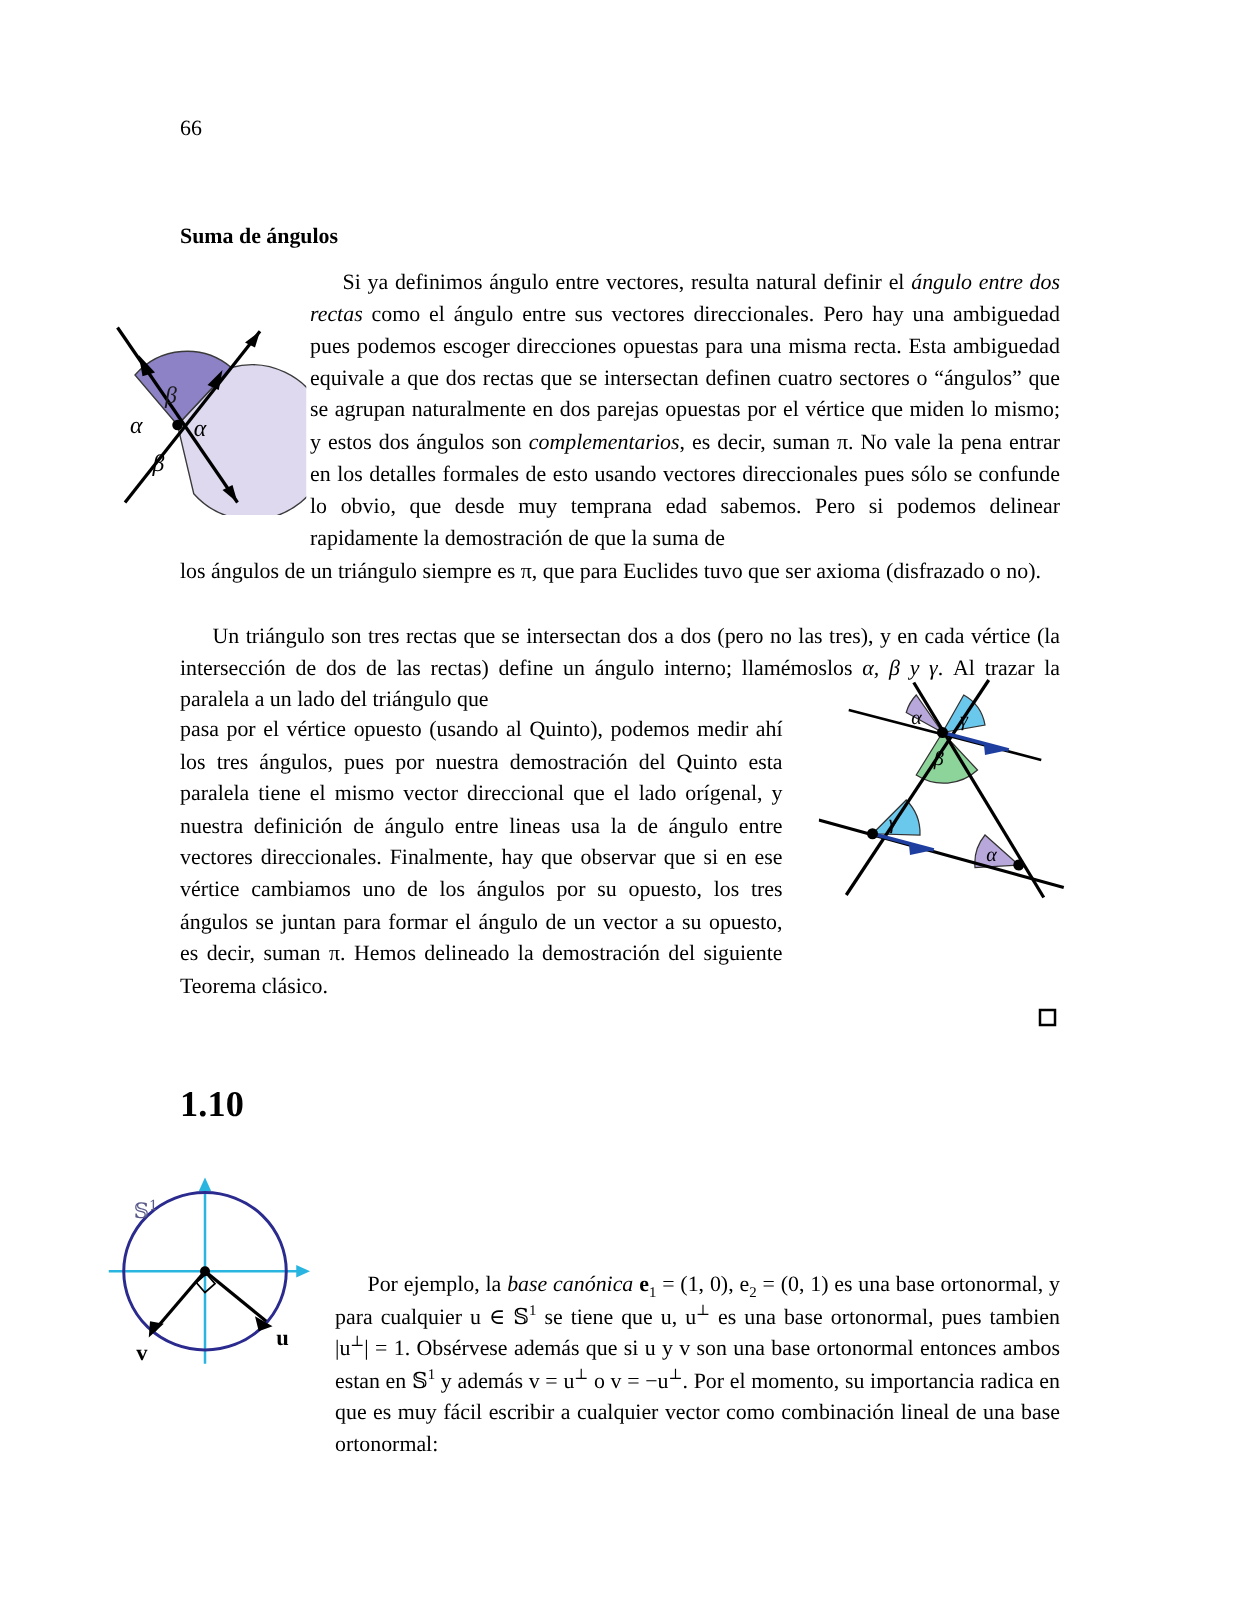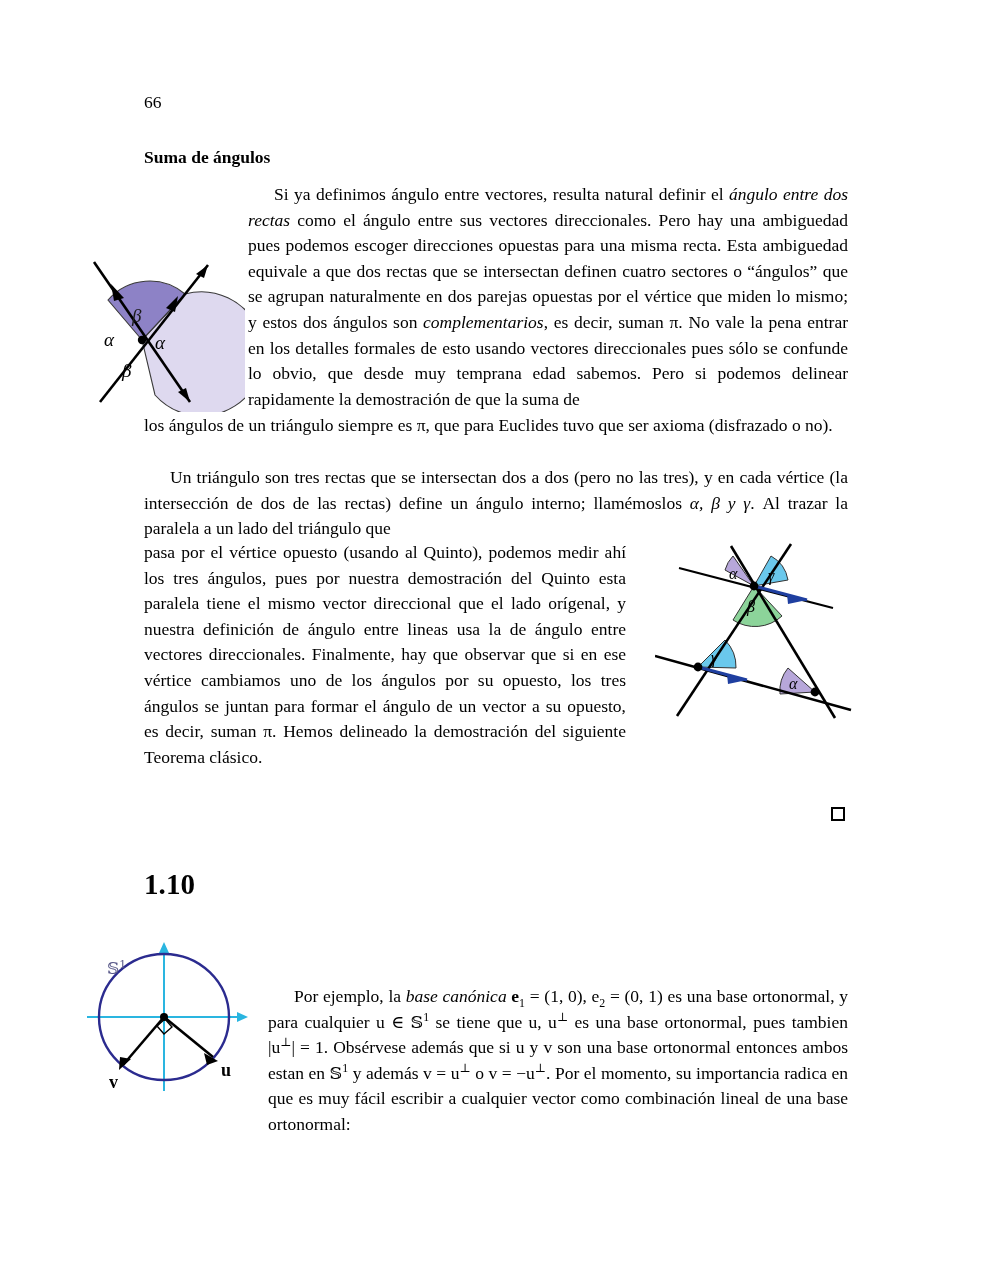--- a/index.html
+++ b/index.html
@@ -24,20 +24,21 @@
   .runhead .chap { font-style: italic; letter-spacing: .2px; }
 
   
   .tb {
     position: absolute;
     font-size: 17.5px;
     line-height: 25.6px;
     text-align: justify;
     text-justify: inter-word;
     hyphens: manual;
+    margin-top: 31px;
   }
   .tb p { margin: 0; }
   .sub { font-weight: bold; font-size: 17.5px; }
   i, .it { font-style: italic; }
   .bf { font-weight: bold; }
   .mi { font-style: italic; font-family: "Liberation Serif", serif; }
   .bb { font-family: "DejaVu Serif", serif; }
   sup { font-size: .68em; vertical-align: super; line-height: 0; }
   sub { font-size: .68em; vertical-align: sub; line-height: 0; }
   .vecb { font-weight: bold; font-style: normal; }

